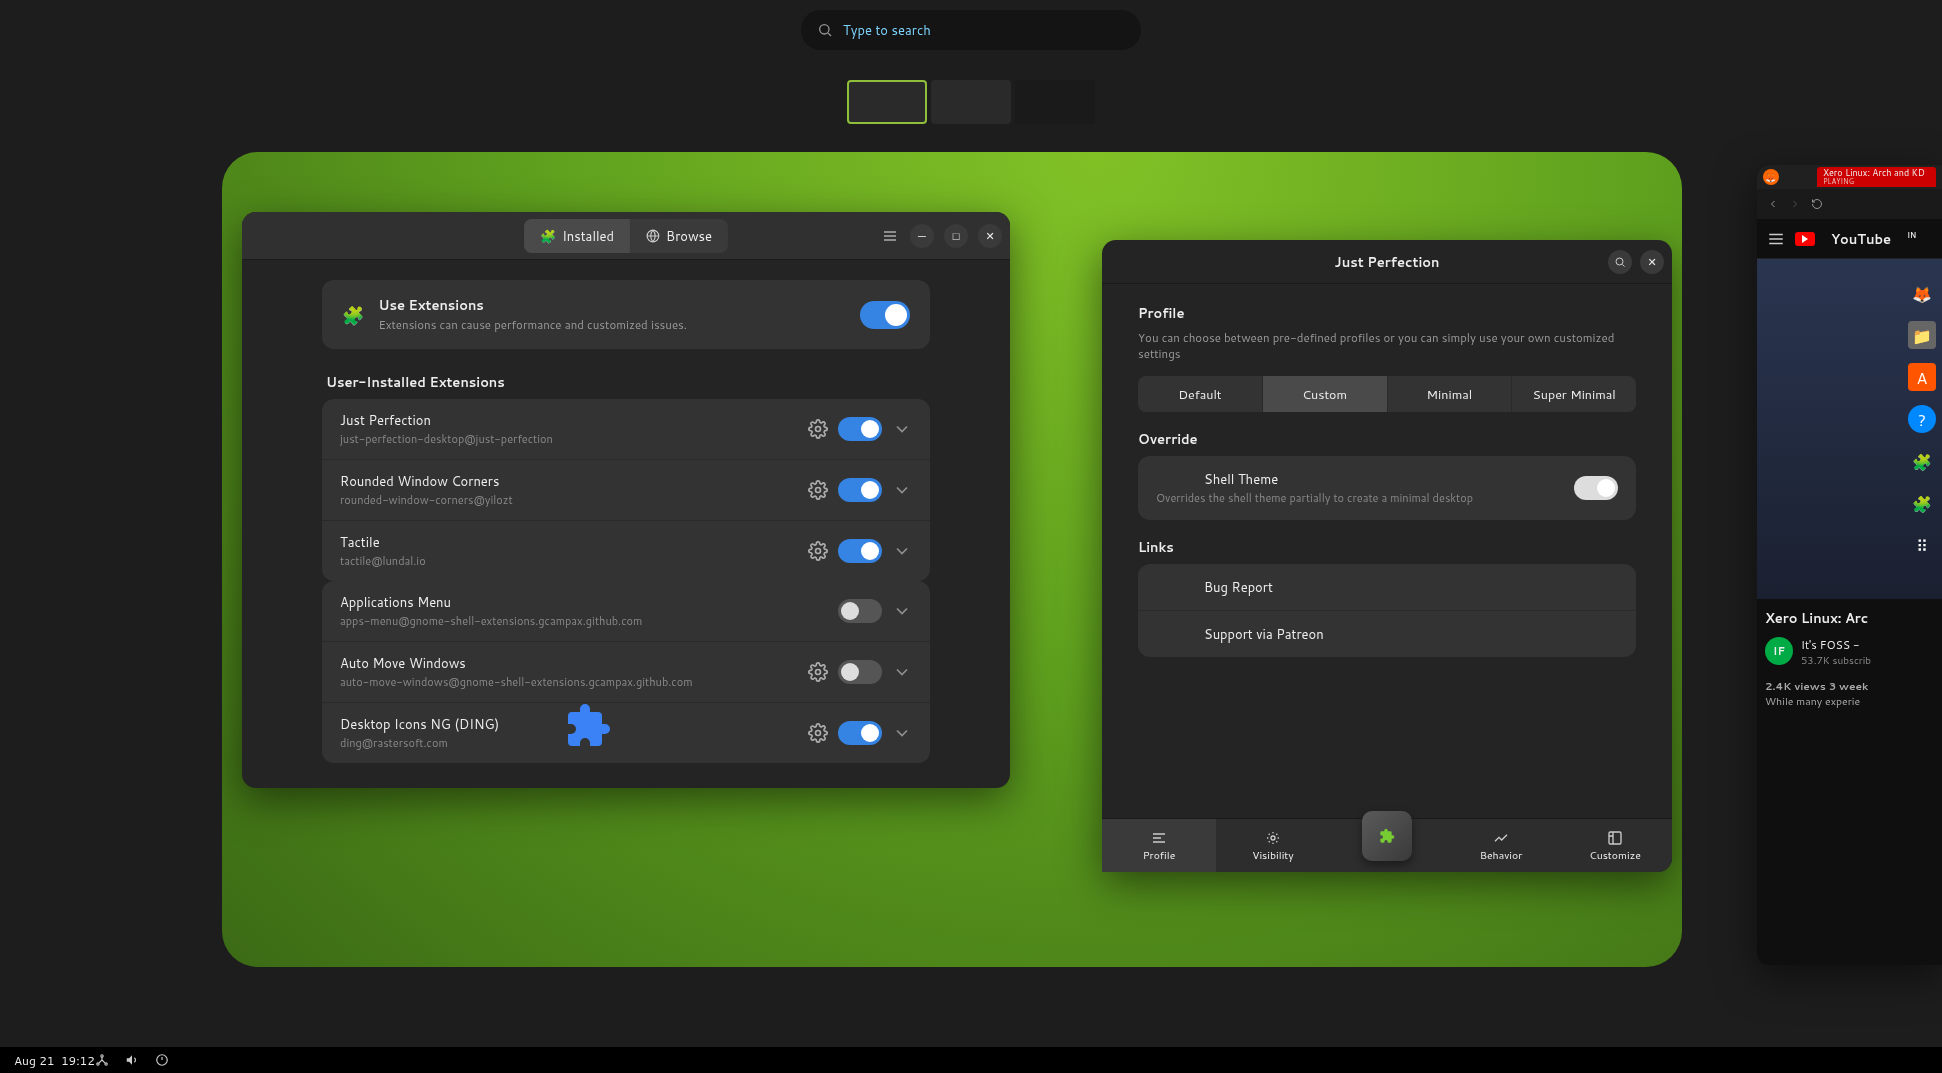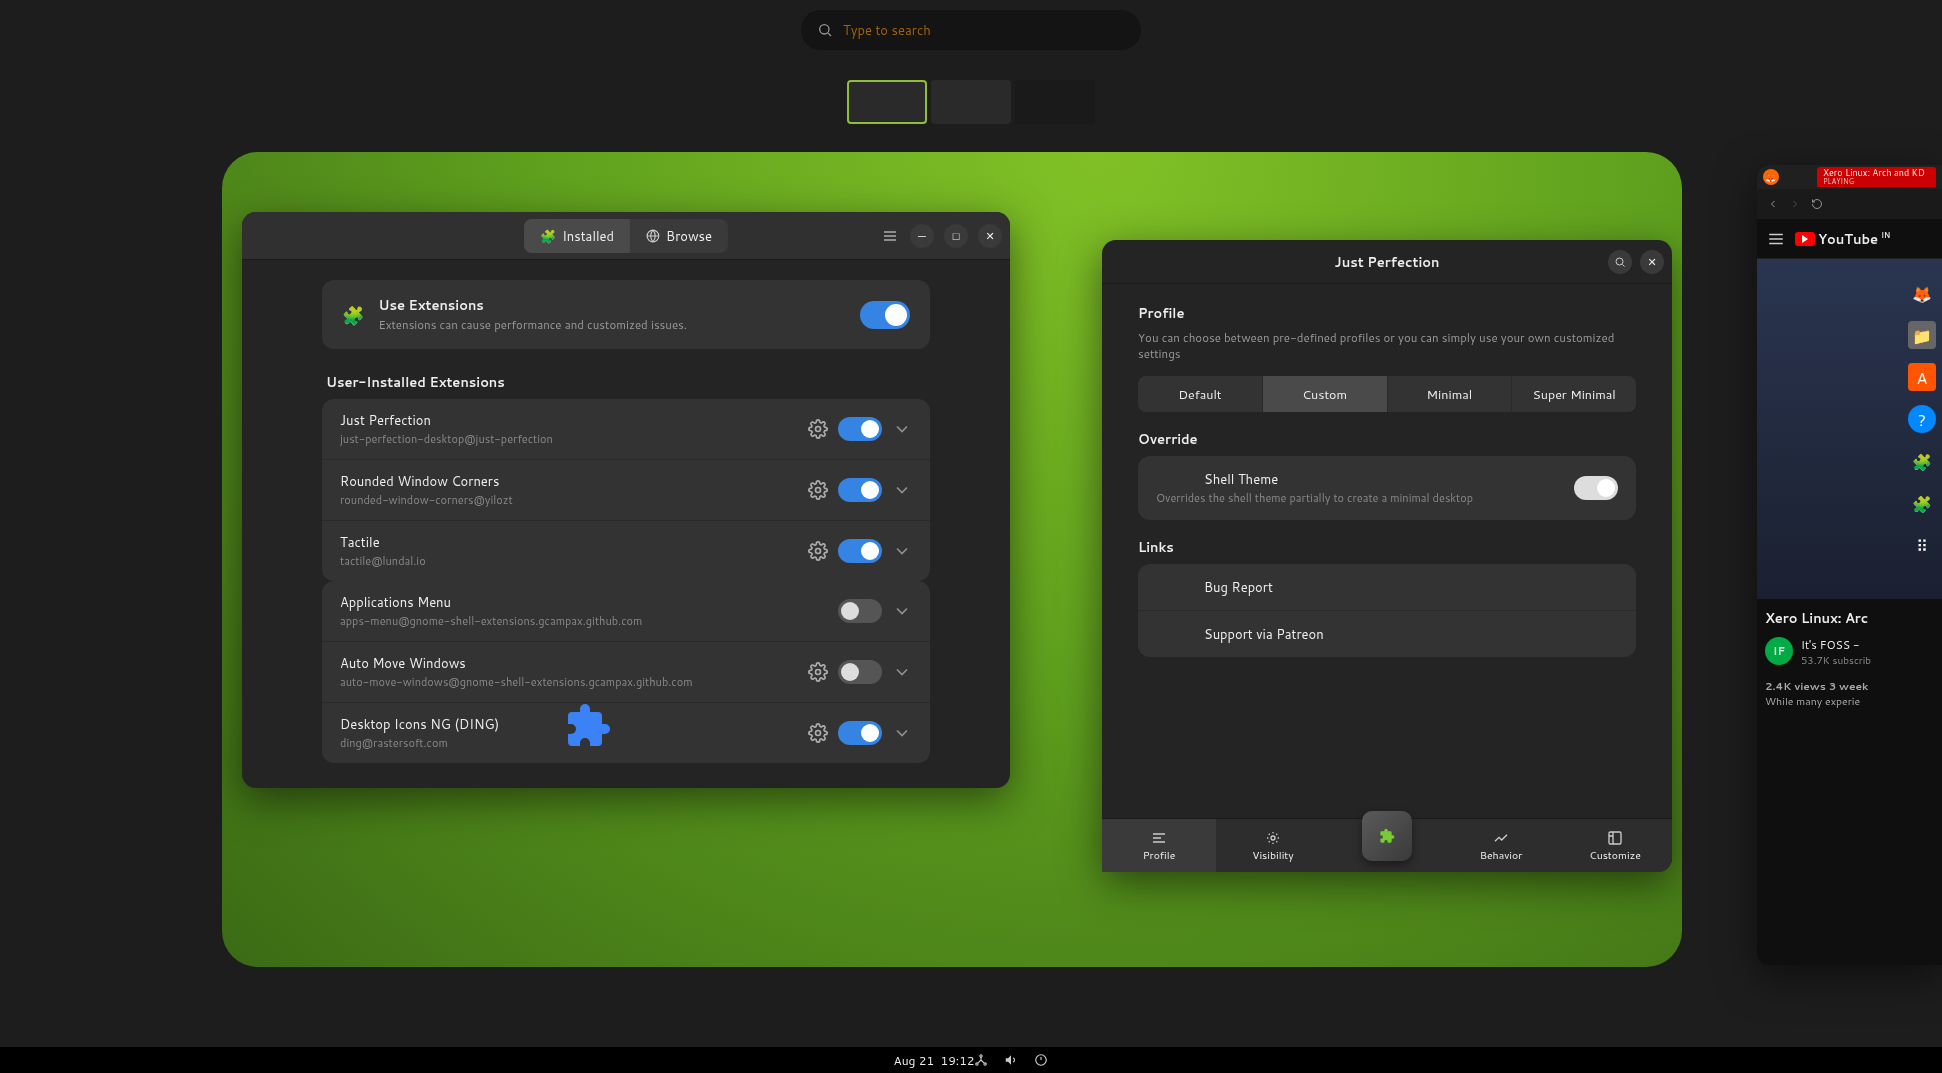--- a/index.html
+++ b/index.html
@@ -1,21 +1,21 @@
 <!DOCTYPE html>
 <html><head>
 <meta charset="utf-8">
 <style>
 * { margin: 0; padding: 0; box-sizing: border-box; font-family: -apple-system, "Cantarell", "Ubuntu", sans-serif; }
 body { background: #1d1d1d; color: #eee; width: 1942px; height: 1073px; overflow: hidden; position: relative; }
 
 
 .search-pill { position: absolute; top: 10px; left: 50%; transform: translateX(-50%); width: 340px; height: 40px; background: #141414; border-radius: 22px; display: flex; align-items: center; padding: 0 16px; gap: 10px; }
 .search-pill svg { width: 16px; height: 16px; opacity: .7; }
-.search-pill span { color: #a16207; font-size: 13px; }
+.search-pill span { color: #7dd3fc; font-size: 13px; }
 
 
 .ws-row { position: absolute; top: 80px; left: 50%; transform: translateX(-50%); display: flex; gap: 4px; }
 .ws-thumb { width: 80px; height: 44px; border-radius: 4px; background: #2a2a2a; border: 2px solid transparent; }
 .ws-thumb.active { border-color: #8fbf3a; }
 .ws-thumb.empty { background: #1a1a1a; }
 
 
 .workspace { position: absolute; top: 152px; left: 222px; width: 1460px; height: 815px; background: radial-gradient(ellipse at 60% 0%, #81c126 0%, #5fa01e 45%, #3b6a15 100%); border-radius: 36px; overflow: hidden; }
 
@@ -86,37 +86,37 @@
 
 
 .yt-win { position: absolute; top: 165px; right: 0; width: 185px; height: 800px; background: #0f0f0f; border-radius: 12px 0 0 12px; overflow: hidden; box-shadow: 0 12px 40px rgba(0,0,0,.5); }
 .yt-titlebar { height: 24px; background: #202020; border-radius: 12px 0 0 0; display:flex; align-items:center; gap:6px; padding:0 6px; }
 .yt-titlebar .dot { width:16px; height:16px; border-radius:50%; background:#333; display:flex; align-items:center; justify-content:center; font-size:9px; }
 .yt-titlebar .tab { background:#c00; border-radius:3px 3px 0 0; padding:1px 6px; font-size:9px; display:flex; flex-direction:column; line-height:1.1; flex:1;margin-left:32px; }
 .yt-titlebar .playing { font-size:7px; opacity:.8; }
 .yt-urlbar { height: 30px; background: #1a1a1a; display:flex; align-items:center; gap:10px; padding:0 10px; }
 .yt-urlbar svg { width:12px; height:12px; opacity:.7; }
 .yt-header { height: 40px; display:flex; align-items:center; gap:10px; padding:0 10px; border-bottom:1px solid #222; }
-.yt-logo { display:flex; align-items:center; gap:3px; font-weight:700; font-size:13px; }
+.yt-logo { display:flex; align-items:center; gap:16px; font-weight:700; font-size:13px; }
 .yt-logo .play { width:20px; height:14px; background:#f00; border-radius:3px; display:flex; align-items:center; justify-content:center; }
 .yt-logo .play::after { content:''; border-left:6px solid #fff; border-top:4px solid transparent; border-bottom:4px solid transparent; }
 .yt-body { position:relative; }
 .yt-video { height: 340px; background: linear-gradient(180deg,#2a3550,#1a2030); position:relative; }
 .yt-dock { position:absolute; right:6px; top:20px; display:flex; flex-direction:column; gap:14px; }
 .yt-dock .ico { width:28px; height:28px; border-radius:6px; display:flex; align-items:center; justify-content:center; font-size:16px; }
 .yt-meta { padding: 10px 8px; }
 .yt-vtitle { font-size: 13px; font-weight: 600; }
 .yt-ch { display:flex; gap:8px; margin-top:10px; align-items:flex-start; }
 .yt-ch .av { width:28px; height:28px; border-radius:50%; background:#0a4; display:flex; align-items:center; justify-content:center; font-size:11px; font-weight:700; }
 .yt-ch .chn { font-size:11px; }
 .yt-ch .subs { font-size:10px; color:#888; }
 .yt-desc { margin-top:12px; font-size:10.5px; color:#aaa; line-height:1.4; }
 
 
-.taskbar { position: absolute; bottom: 0; left: 0; right: 0; height: 26px; background: #000; display: flex; align-items: center; justify-content: center; padding: 0 14px; font-size: 12px; }
+.taskbar { position: absolute; bottom: 0; left: 0; right: 0; height: 26px; background: #000; display: flex; align-items: center; justify-content: flex-start; padding: 0 14px; font-size: 12px; }
 .taskbar .r { display: flex; gap: 16px; }
 .taskbar .r svg { width:14px; height:14px; }
 
 .sp { height: 18px; }
 </style>
 </head>
 <body>
 
 <div class="search-pill">
   <svg viewBox="0 0 24 24" fill="none" stroke="#ccc" stroke-width="2">

